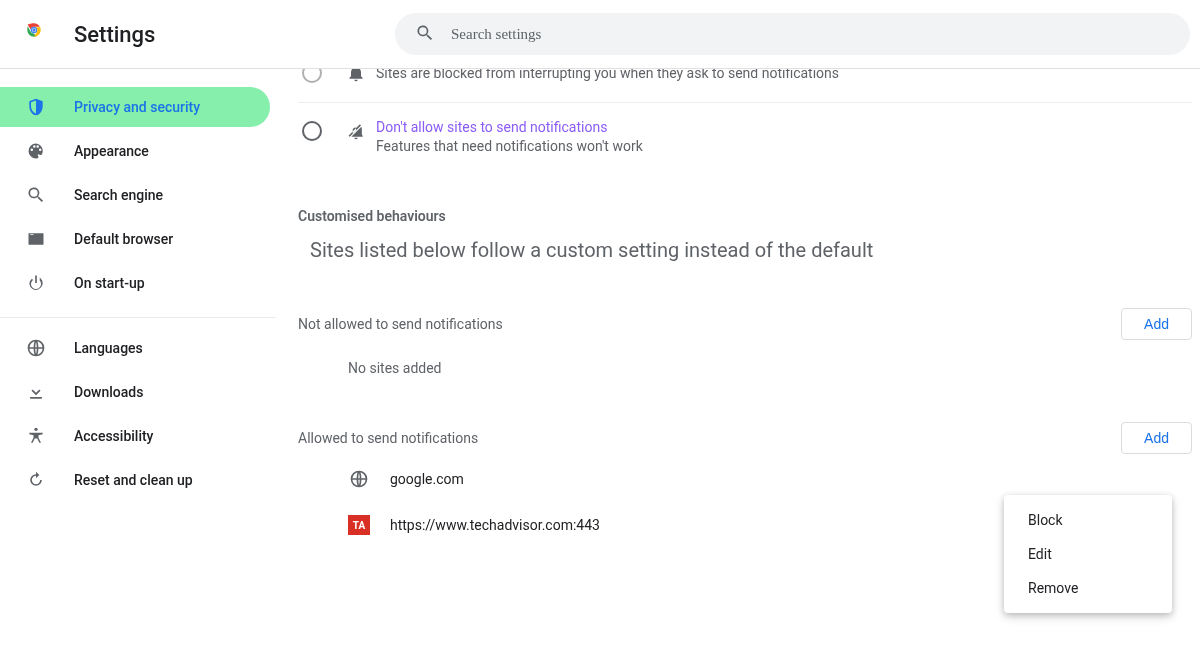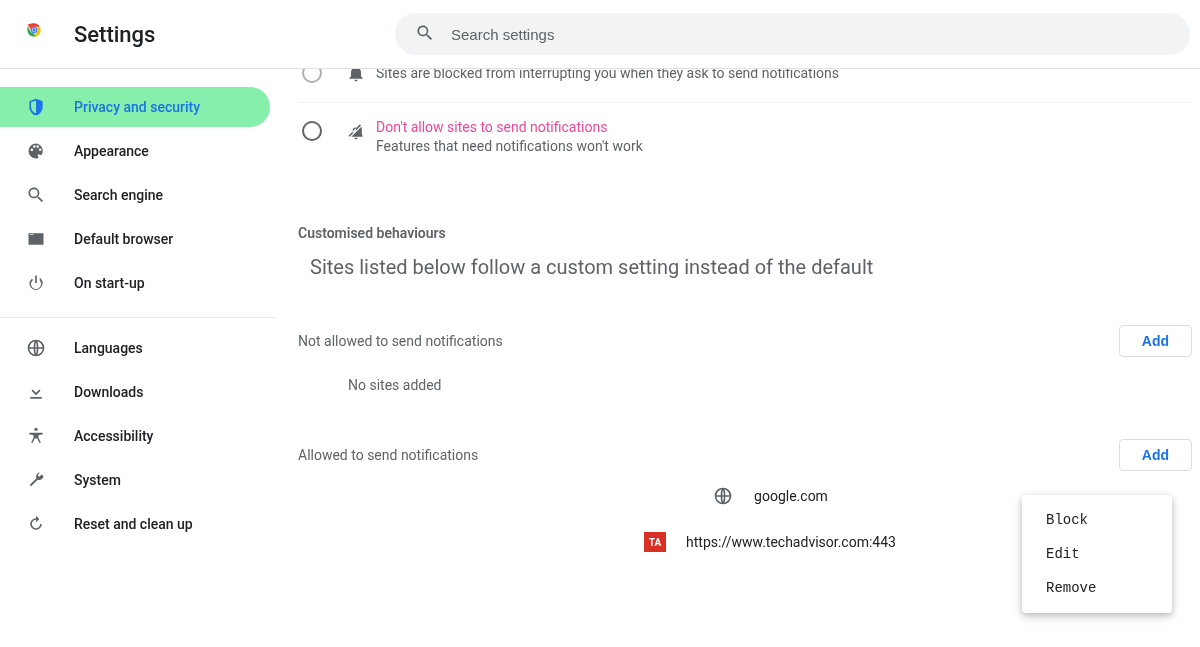--- a/index.html
+++ b/index.html
@@ -45,20 +45,21 @@
     padding: 0 20px;
   }
   .search-box input {
     border: none;
     background: transparent;
     outline: none;
     font-size: 15px;
     flex: 1;
     margin-left: 16px;
     color: #5f6368;
+    font-family: Liberation Serif, serif;
   }
   .search-box input::placeholder { color: #5f6368; }
 
   
   .layout { display: flex; height: calc(647px - 64px); }
 
   
   .sidebar {
     width: 276px;
     overflow-y: auto;
@@ -113,91 +114,89 @@
   .radio {
     width: 20px; height: 20px;
     border: 2px solid #5f6368;
     border-radius: 50%;
     margin-right: 24px;
     flex-shrink: 0;
     margin-top: 2px;
     margin-left: 4px;
   }
   .bell-col { width: 30px; margin-right: 0; color: #5f6368; margin-top: 2px; }
-  .opt-title { font-size: 14px; color: #ec4899; }
+  .opt-title { font-size: 14px; color: #8b5cf6; }
   .opt-sub { font-size: 14px; color: #5f6368; margin-top: 3px; }
 
   .section-title {
     font-size: 14px;
     font-weight: 600;
     color: #5f6368;
-    margin-top: 55px;
+    margin-top: 38px;
   }
   .section-sub {
     font-size: 20px;
     color: #5f6368;
     margin-top: 14px;
     margin-left: 12px;
   }
 
   .list-header {
     display: flex;
     align-items: center;
     margin-top: 46px;
   }
   .list-header .label { color: #5f6368; font-size: 14px; }
   .add-btn {
     margin-left: auto;
     border: 1px solid #dadce0;
     background: #fff;
     color: #1a73e8;
-    font-weight: 700;
+    font-weight: 400;
     font-size: 14px;
     padding: 7px 22px;
     border-radius: 4px;
     cursor: pointer;
   }
   .empty-row {
     color: #5f6368;
     padding: 20px 0 0 50px;
     font-size: 14px;
   }
 
   .site-row {
     display: flex;
     align-items: center;
     padding: 14px 0 10px 50px;
     font-size: 14px;
     color: #202124;
-    justify-content: center;
   }
   .site-row .favicon {
     width: 22px; height: 22px; margin-right: 20px;
     display: flex; align-items: center; justify-content: center;
     font-size: 18px; color: #5f6368;
   }
   .ta-icon {
     width: 32px; height: 20px;
     background: #d93025;
     color: #fff;
     font-size: 10px; font-weight: 700;
     display: flex; align-items: center; justify-content: center;
   }
 
   .context-menu {
     position: absolute;
     right: 28px;
     top: 426px;
-    width: 150px;
+    width: 168px;
     background: #fff;
     box-shadow: 0 2px 6px rgba(0,0,0,0.2), 0 4px 12px rgba(0,0,0,0.12);
     border-radius: 4px;
     padding: 8px 0;
     z-index: 50;
-    font-family: Liberation Mono, monospace;
   }
   .context-menu div {
     padding: 9px 24px;
     font-size: 14px;
     color: #202124;
     cursor: pointer;
   }
 
   svg { width: 20px; height: 20px; }
 </style>
@@ -306,28 +305,20 @@
             <svg viewBox="0 0 24 24" fill="currentColor">
               <circle cx="12" cy="4" r="2"></circle>
               <path d="M4 8h16v2l-5 1v3l3 6h-2l-2.5-5h-3L8 20H6l3-6v-3L4 10V8z"></path>
             </svg>
           </span>
         <span>Accessibility</span>
       </div>
       <div class="side-item">
         <span class="icon">
             <svg viewBox="0 0 24 24" fill="currentColor">
-              <path d="M21 7a5 5 0 01-7 4.6L6 19.6 4.4 18l8-8A5 5 0 0117 3l-3 3 2 2 3-3c.7.6 1 1.4 1 2z"></path>
-            </svg>
-          </span>
-        <span>System</span>
-      </div>
-      <div class="side-item">
-        <span class="icon">
-            <svg viewBox="0 0 24 24" fill="currentColor">
               <path d="M12 5a7 7 0 107 7h-2a5 5 0 11-5-5v3l4-4-4-4v3z"></path>
             </svg>
           </span>
         <span>Reset and clean up</span>
       </div>
     </div>
   </div>
 
   <div class="main">
 

